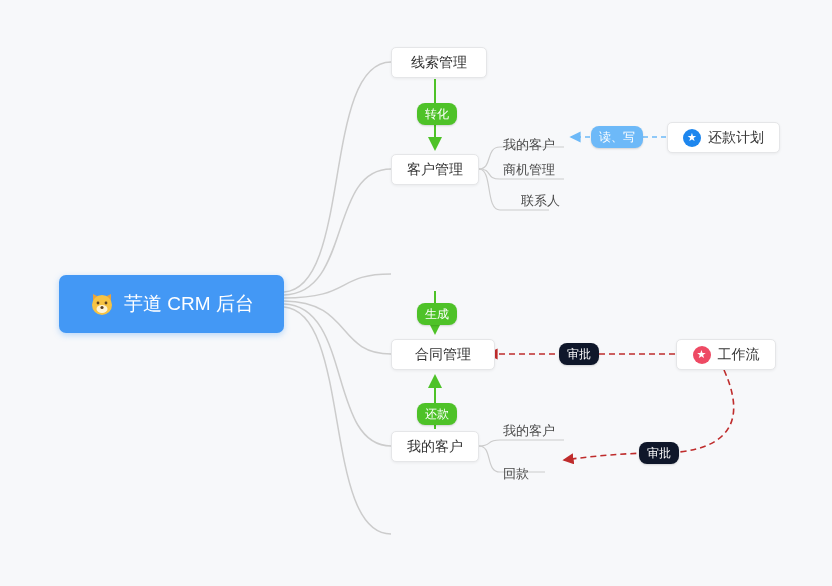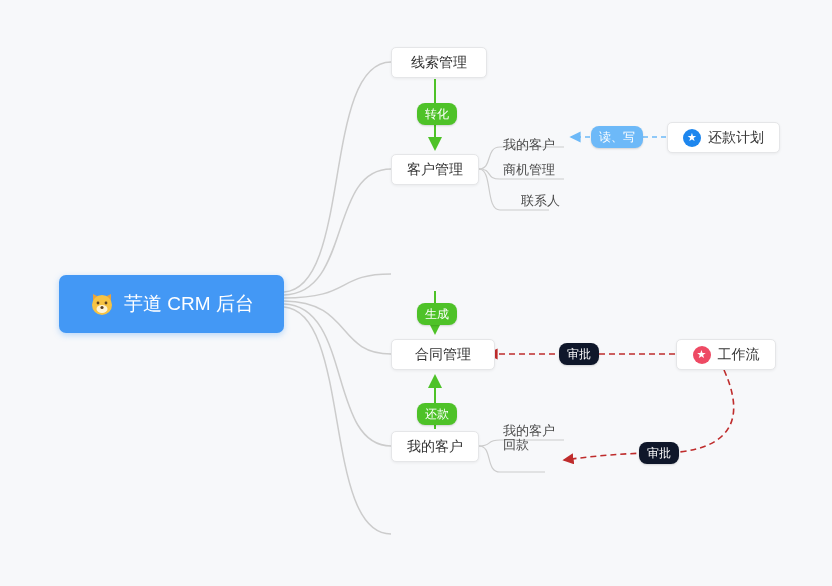--- a/index.html
+++ b/index.html
@@ -81,21 +81,21 @@
   #badge-repay     { left:417px; top:388px;margin-top:15px; }
   #badge-readwrite { left:591px; top:126px; }
   #badge-approve-contract   { left:559px; top:343px; }
   #badge-approve-receivable { left:639px; top:442px; }
 
   
   #child-my-customer   { left:503px; top:129px;margin-top:7px; }
   #child-open-customer { left:503px; top:161px; }
   #child-contact       { left:521px; top:192px; }
   #child-repay-plan    { left:503px; top:422px; }
-  #child-receipt       { left:503px; top:436px; }
+  #child-receipt       { left:503px; top:465px; }
 </style>
 </head>
 <body>
 
 <div class="canvas">
 
   <svg class="edges" width="832" height="586" viewBox="0 0 832 586">
     <defs>
       <marker id="mgreen" markerWidth="8" markerHeight="8" refX="6" refY="3.5" orient="auto">
         <path d="M0,0 L7,3.5 L0,7 Z" fill="#4ec228"></path>

